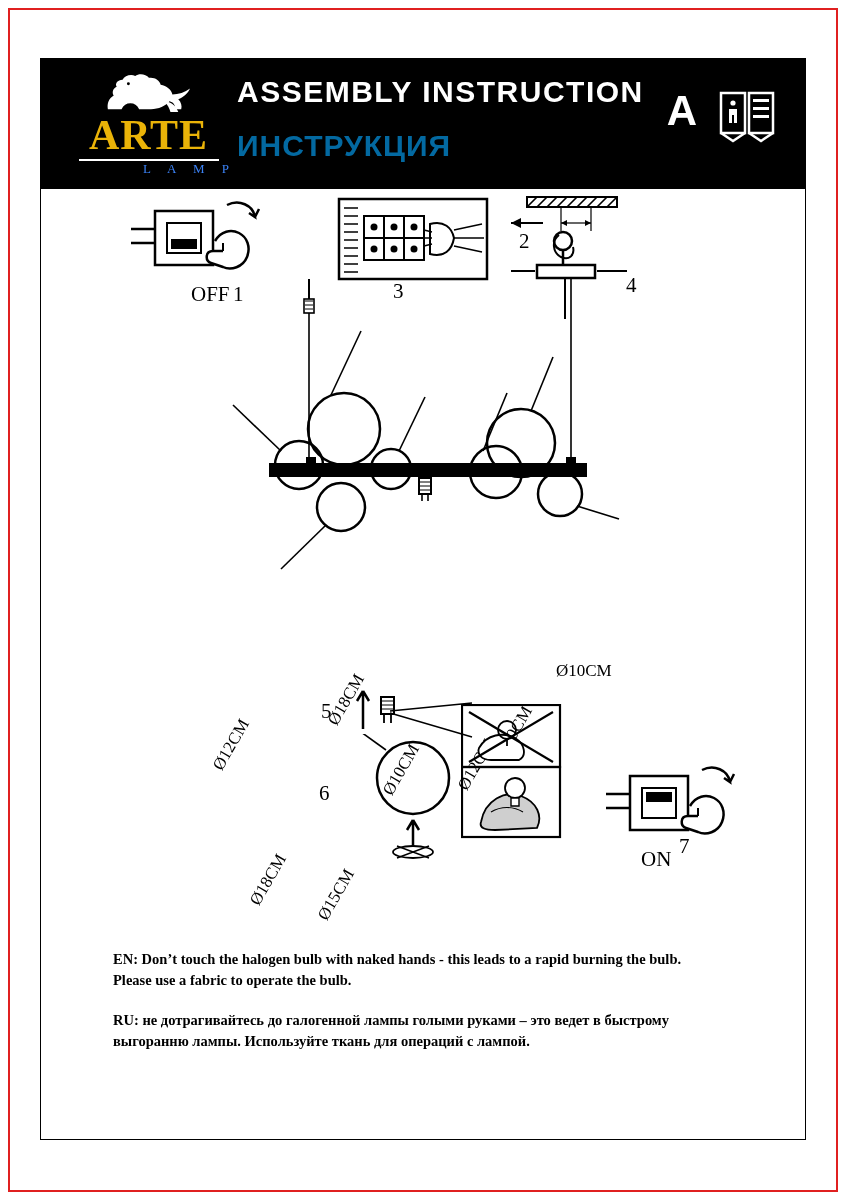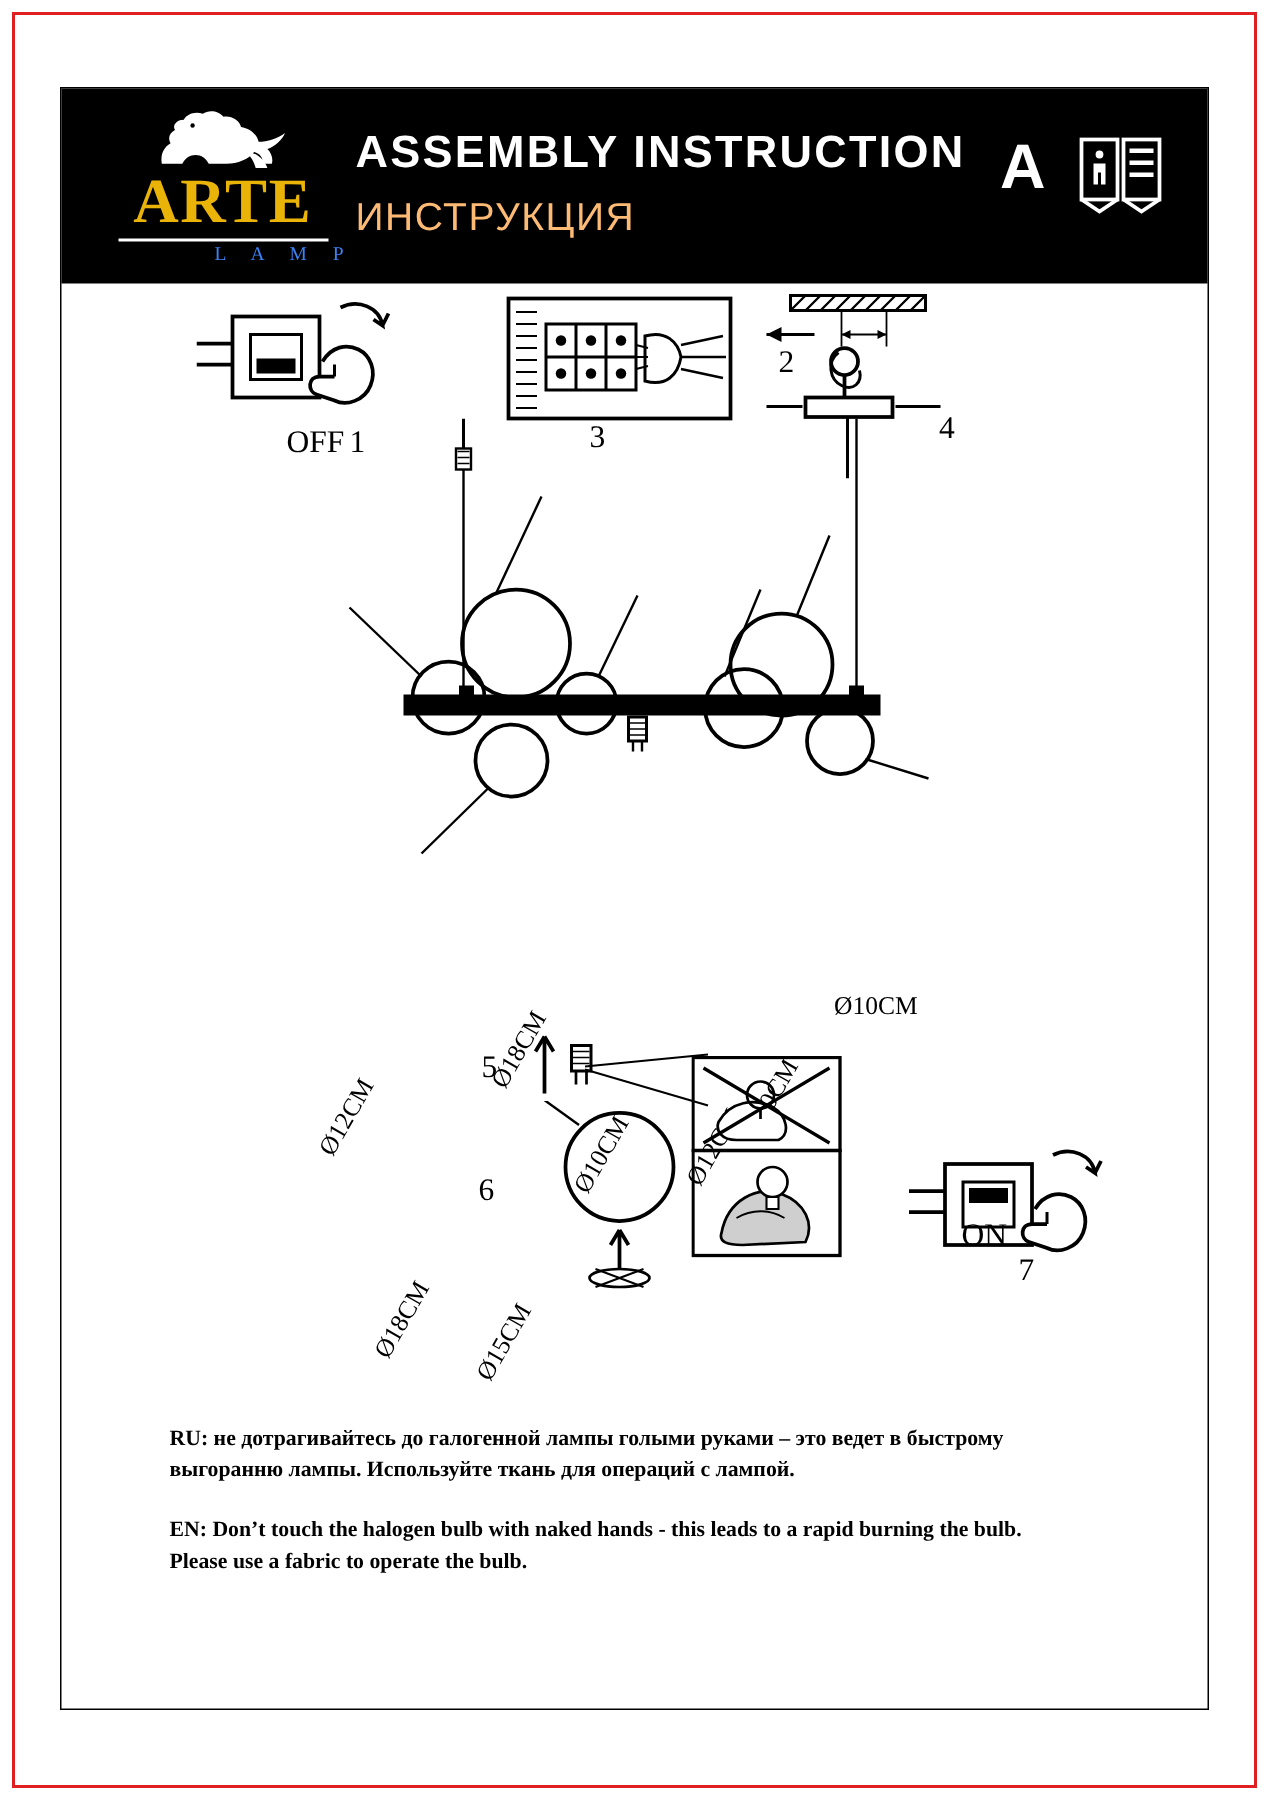--- a/index.html
+++ b/index.html
@@ -82,36 +82,36 @@
     left: 0; top: 92px;
     width: 175px;
     text-align: right;
     font-family: "Liberation Serif", serif;
     font-size: 13px;
     letter-spacing: 7px;
     color: #3b82f6;
   }
   .title-en {
     position: absolute;
-    left: 196px; top: 26px;
+    left: 196px; top: 16px;
     width: 450px;
     color: #fff;
     font-family: "Liberation Sans", sans-serif;
     font-weight: bold;
     font-size: 30px;
     letter-spacing: 1.5px;
     white-space: nowrap;
   }
   .title-ru {
     position: absolute;
     left: 196px; top: 70px;
-    color: #fdba74;
-    font-family: "Liberation Sans", sans-serif;
-    font-weight: normal;
-    font-size: 26px;
+    color: #0369a1;
+    font-family: "Liberation Sans", sans-serif;
+    font-weight: bold;
+    font-size: 30px;
     letter-spacing: 1px;
     white-space: nowrap;
   }
   .model-code {
     position: absolute;
     left: 487px; top: 70px;
     color: #fff;
     font-family: "Liberation Sans", sans-serif;
     font-weight: bold;
     font-size: 30px;
@@ -336,29 +336,29 @@
 
       <svg style="position:absolute;left:565px;top:575px;width:140px;height:110px" viewBox="0 0 140 110">
         <rect x="24" y="12" width="58" height="54" fill="none" stroke="#000" stroke-width="2.5"></rect>
         <rect x="36" y="24" width="34" height="30" fill="none" stroke="#000" stroke-width="2"></rect>
         <rect x="40" y="28" width="26" height="10" fill="#000"></rect>
         <path d="M0 30 L24 30 M0 44 L24 44" stroke="#000" stroke-width="2.5" fill="none"></path>
         <path d="M96 6 C108 0 122 6 124 18 L118 14 M124 18 L128 10" fill="none" stroke="#000" stroke-width="2.5"></path>
         <path d="M84 42 C90 32 100 30 108 34 C116 38 120 48 116 58 C112 68 100 72 92 68 L80 64 C74 62 74 52 82 52 L92 52" fill="#fff" stroke="#000" stroke-width="2.5"></path>
         <path d="M92 52 L92 44" stroke="#000" stroke-width="2"></path>
       </svg>
-      <div class="lbl big" style="left:600px;top:622px;">ON</div>
+      <div class="lbl big" style="left:600px;top:658px;">ON</div>
       <div class="lbl big" style="left:638px;top:645px;">7</div>
 
       <div class="notes">
+        <div class="note-block">
+          <span>EN:</span>
+          <span>Don’t touch the halogen bulb with naked hands   - this leads to a rapid burning the bulb. Please use a fabric to operate the bulb.</span>
+        </div>
         <div class="note-block">
           <span>RU:</span>
           <span>не дотрагивайтесь до галогенной лампы голыми руками – это ведет в быстрому выгоранню лампы. Используйте ткань для операций с лампой.</span>
         </div>
-        <div class="note-block">
-          <span>EN:</span>
-          <span>Don’t touch the halogen bulb with naked hands   - this leads to a rapid burning the bulb. Please use a fabric to operate the bulb.</span>
-        </div>
       </div>
 
     </div>
   </div>
 </div>
 
 </body></html>

